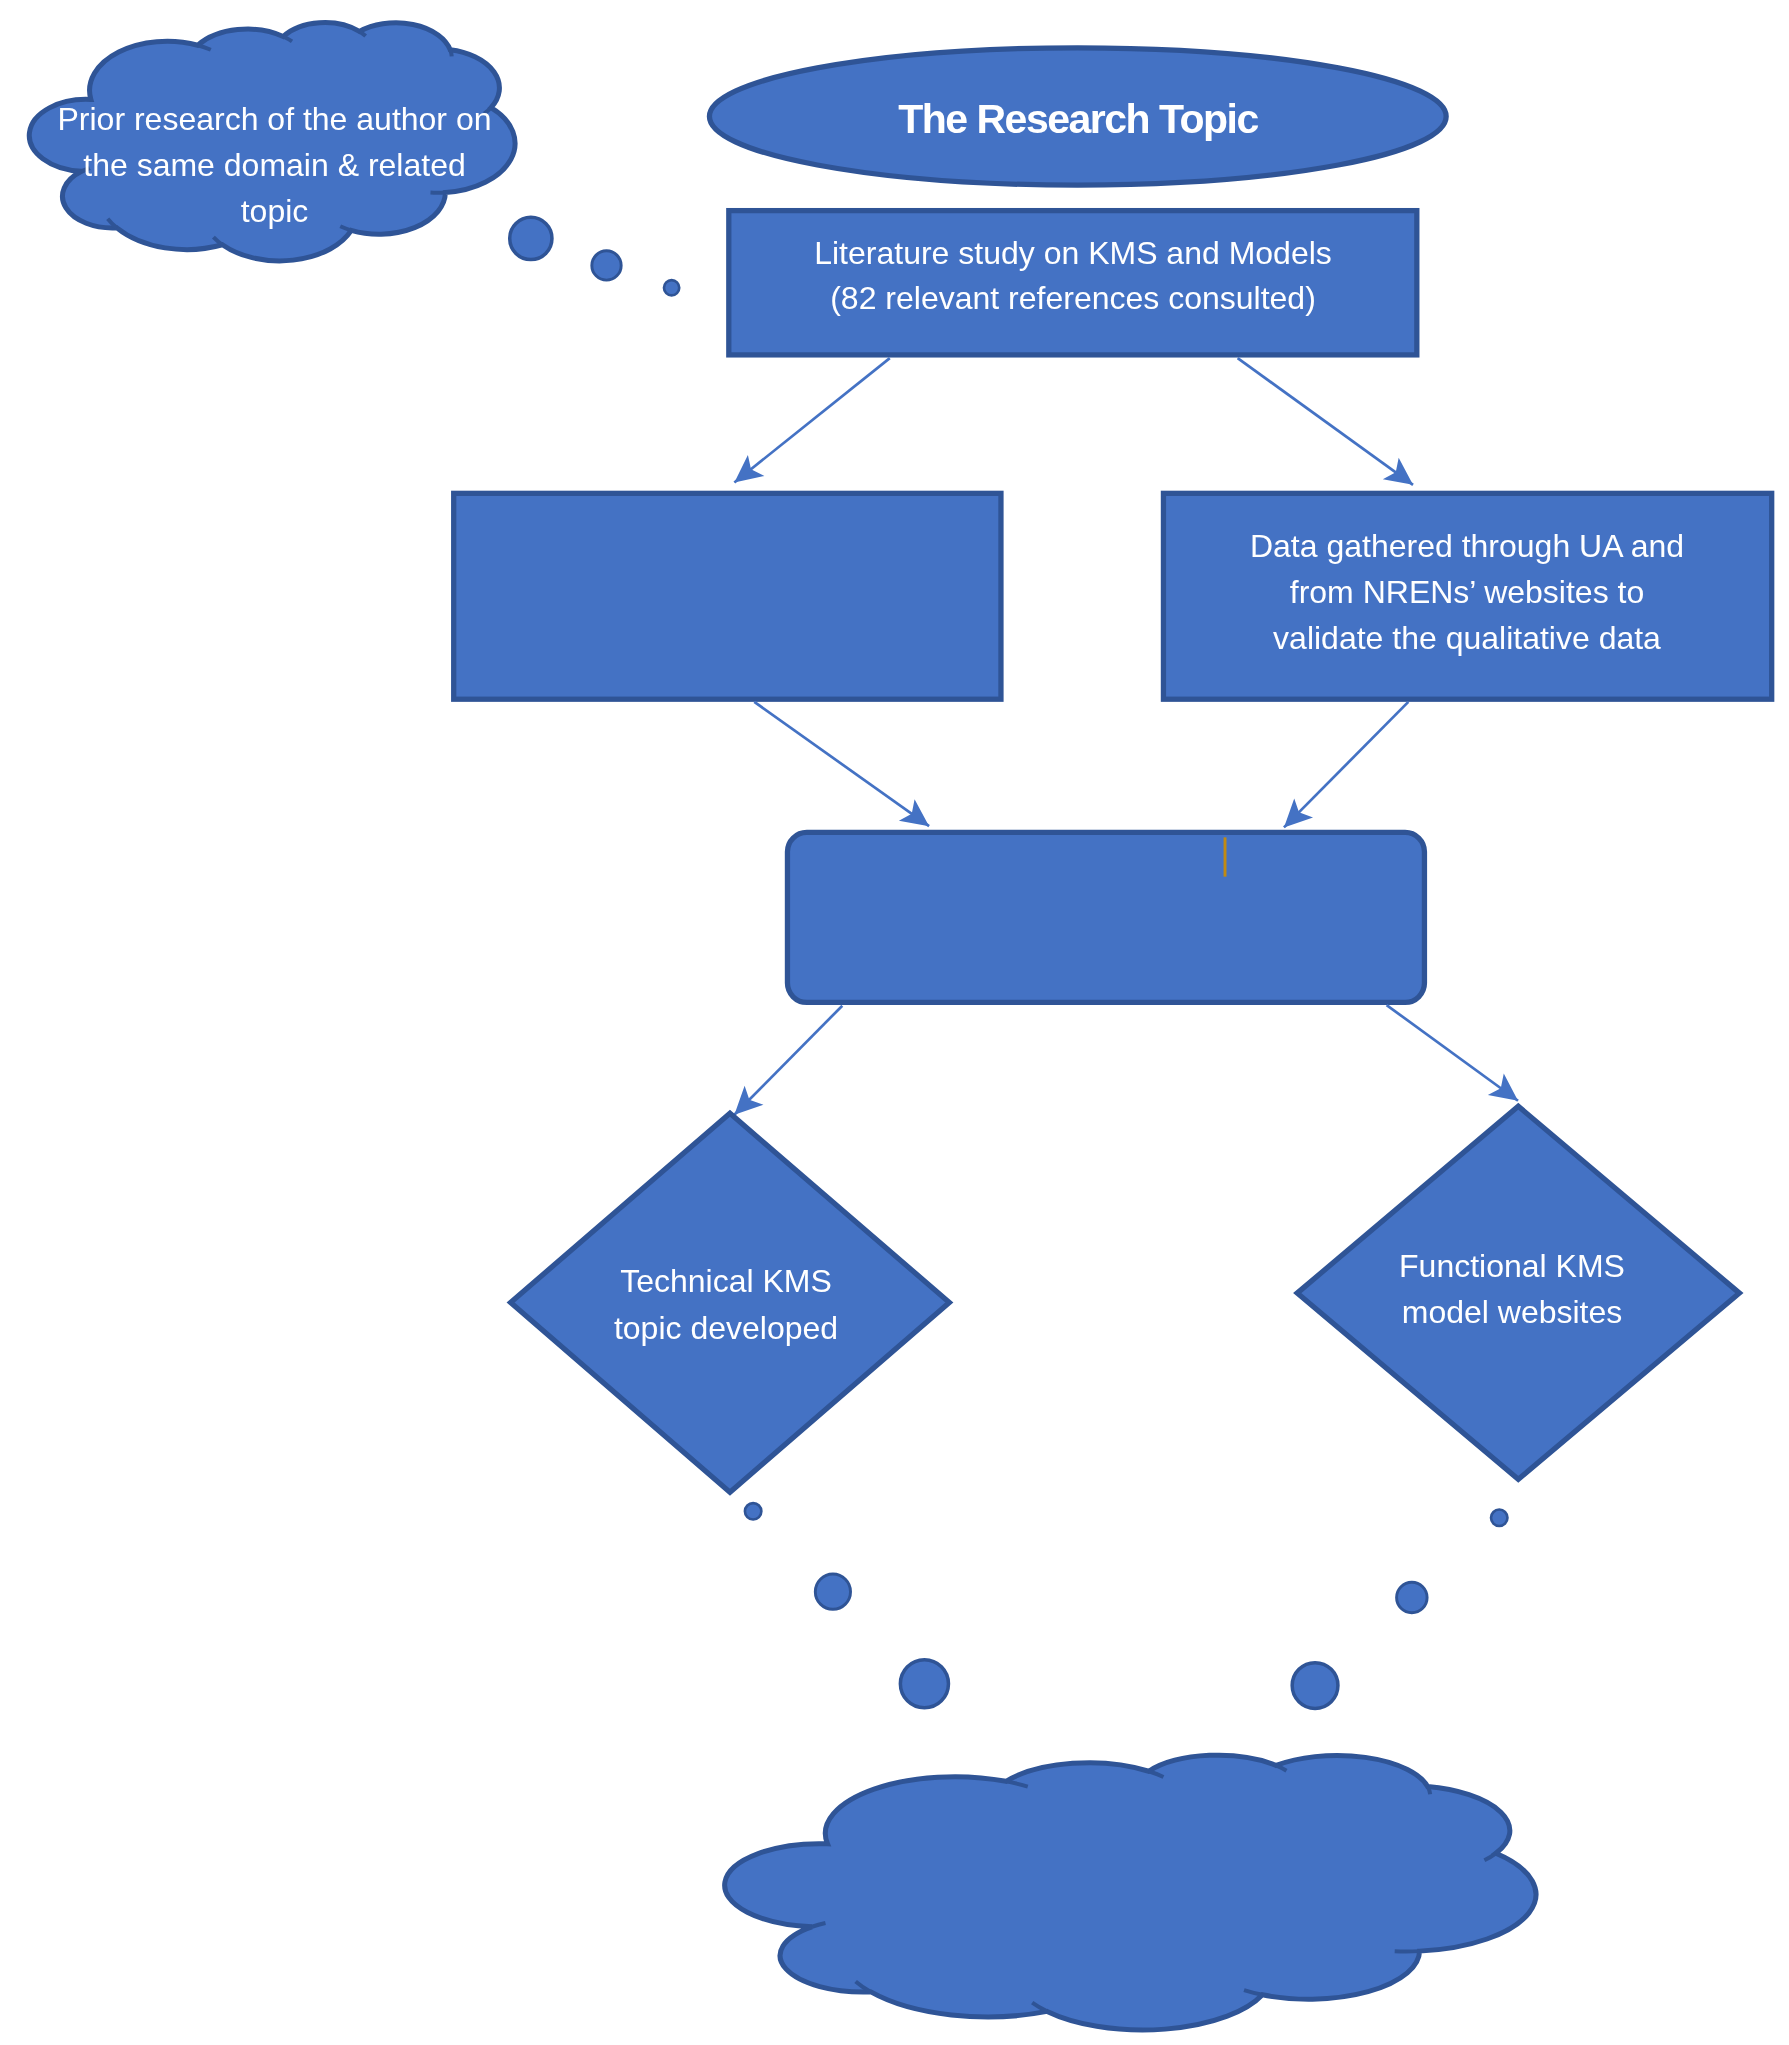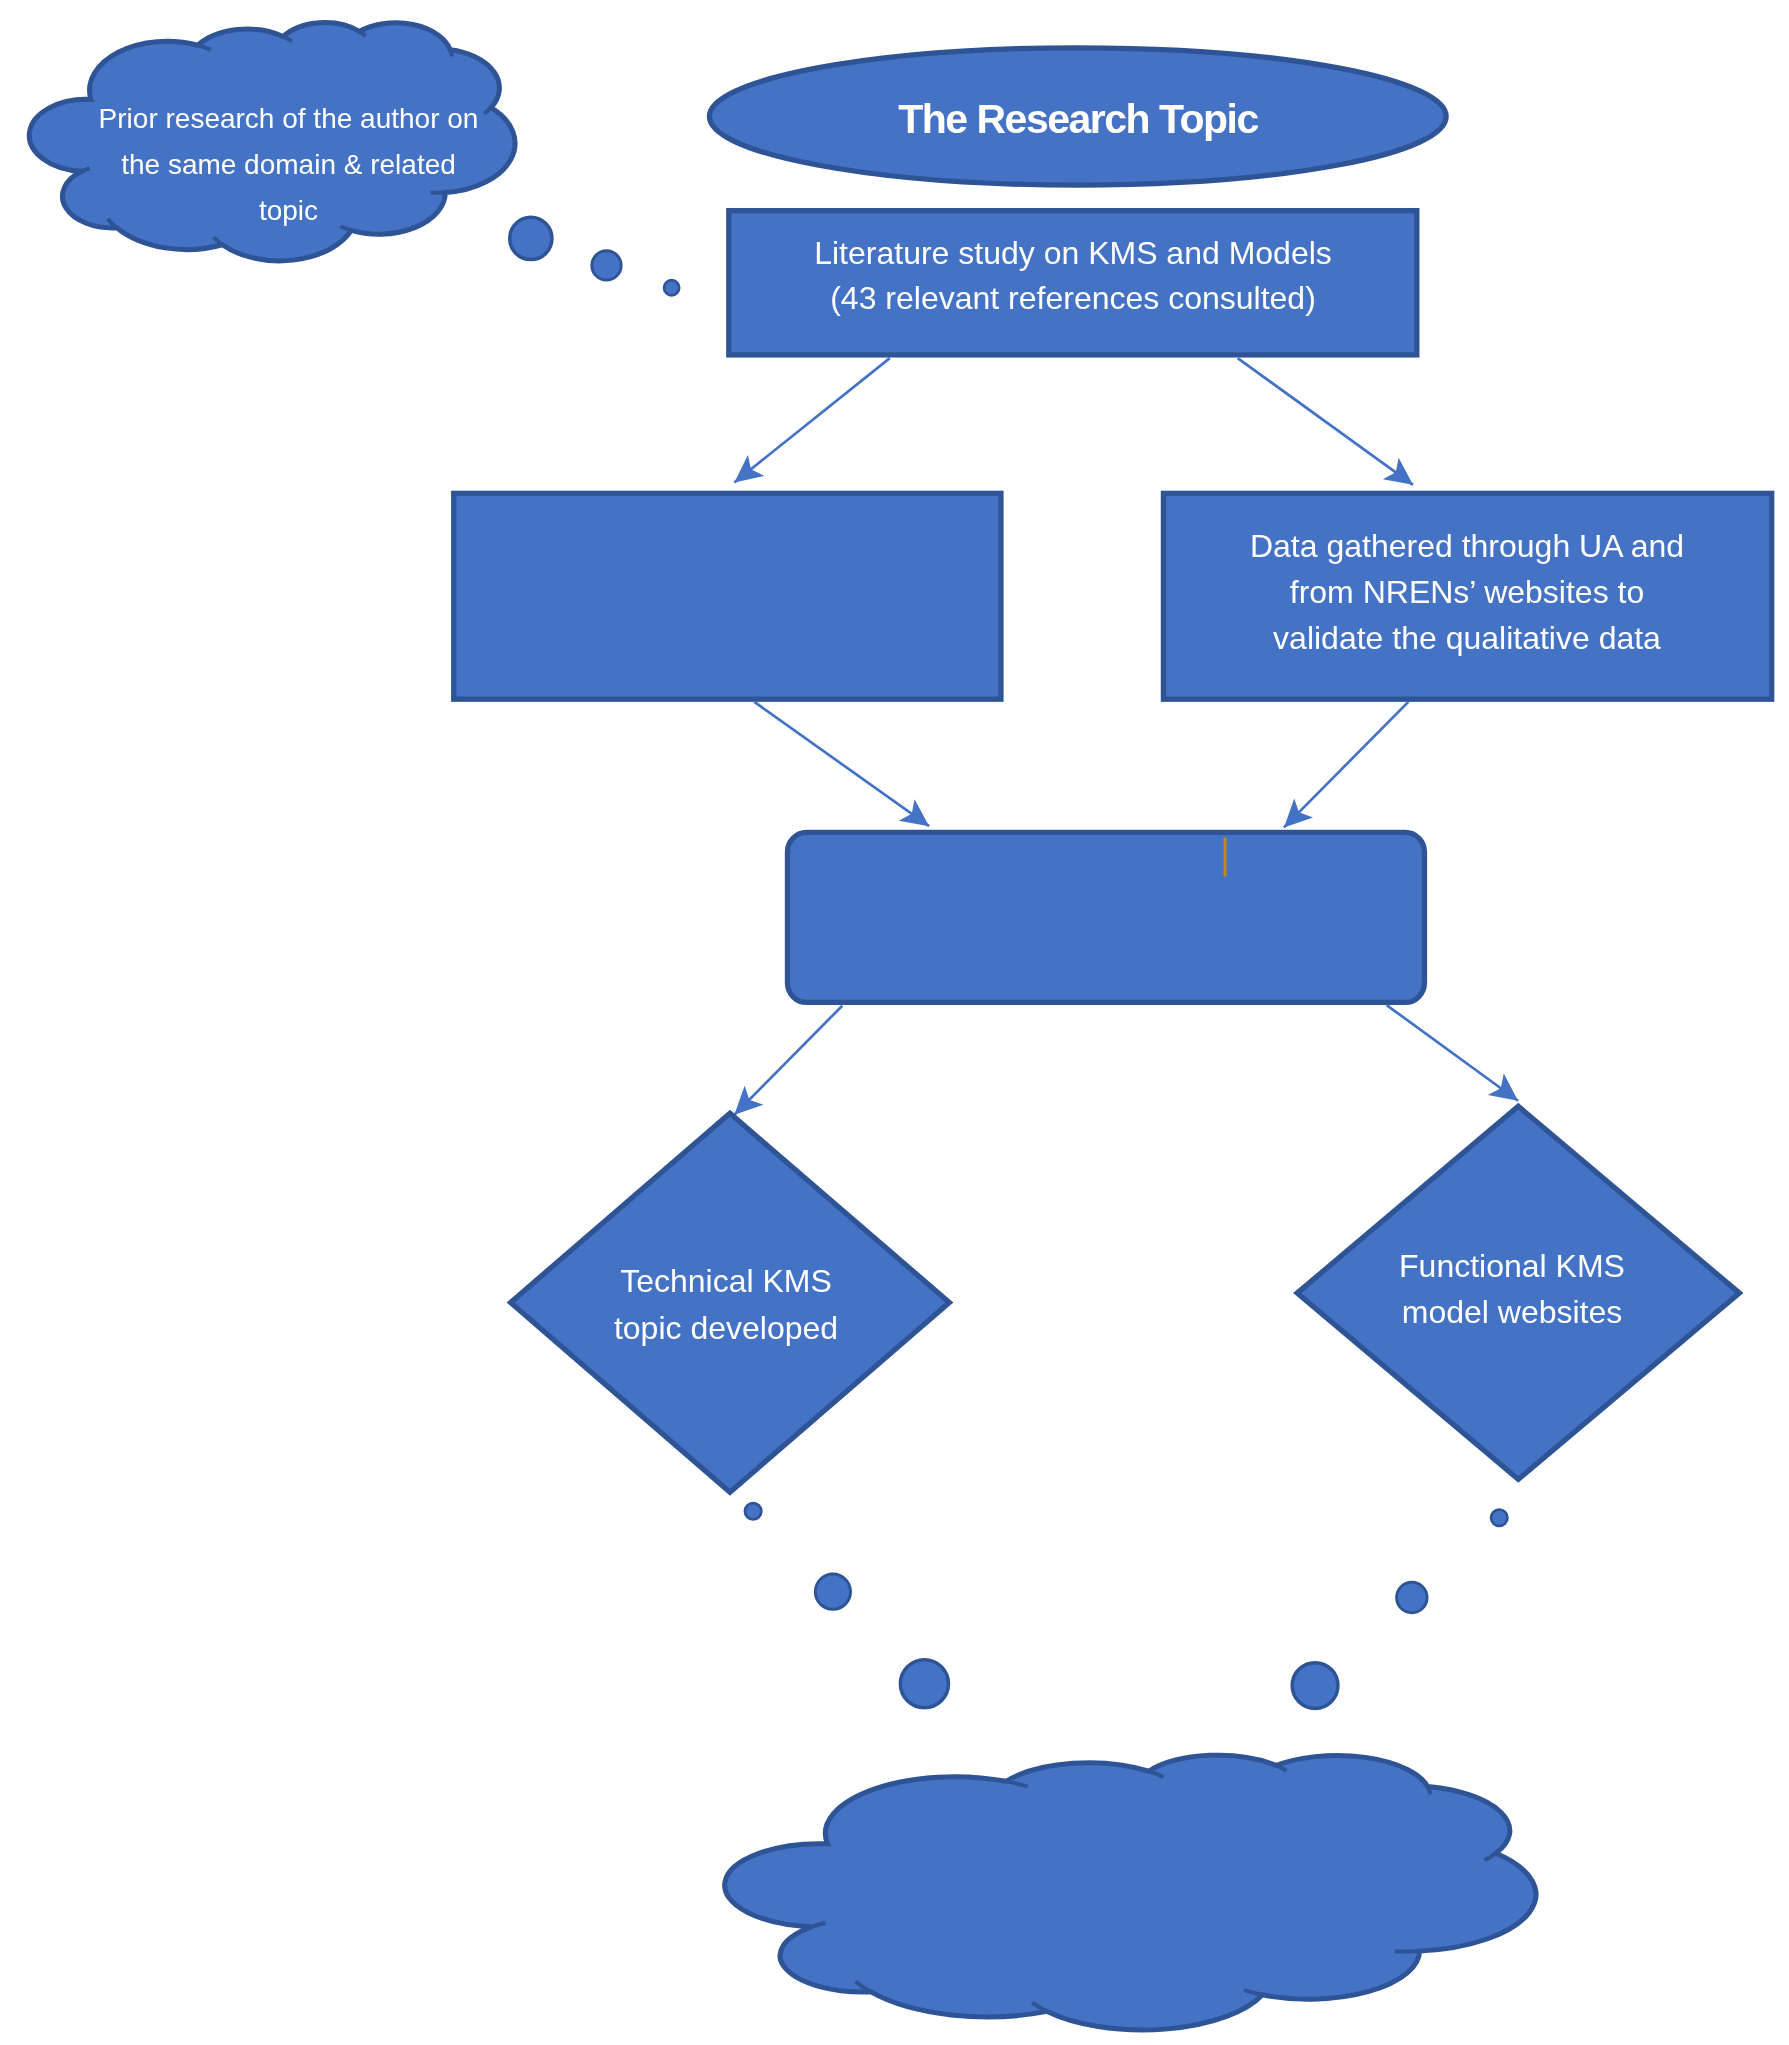--- a/index.html
+++ b/index.html
@@ -62,33 +62,33 @@
   <circle cx="2242" cy="2873" r="39" fill="#4472C4" stroke="#2F5496" stroke-width="6"></circle>
 
   <g transform="translate(1283.26,2991.51) scale(0.032692,0.010536)">
     <path class="cloudOutline" d="M3900,14370A6753 9190 0 0 1 13211 4256A5333 7267 0 0 1 20653 2626A4365 5945 0 0 1 27292 1685A4857 6595 0 0 1 35195 5096A5333 7273 0 0 1 38755 15900A6775 9220 0 0 1 34779 31731A5785 7867 0 0 1 26581 38795A6752 9215 0 0 1 15353 41487A7720 10543 0 0 1 6163 38335A4360 5918 0 0 1 3091 27789A4360 5918 0 0 1 3900 14370Z" fill="#4472C4" stroke="#2F5496" stroke-width="5" vector-effect="non-scaling-stroke"></path>
     <path class="cloudTicks" d="M13211,4256A6753 9190 0 0 1 14345 5105M20653,2626A5333 7267 0 0 1 21421 3547M27292,1685A4365 5945 0 0 1 27836 2550M35195,5096A4857 6595 0 0 1 35329 6347M38755,15900A5333 7273 0 0 1 38156 17030M34779,31731A6775 9220 0 0 1 33480 31747M26581,38795A5785 7867 0 0 1 25622 38038M15353,41487A6752 9215 0 0 1 14576 40074M6163,38335A7720 10543 0 0 1 5367 36631M3091,27789A4360 5918 0 0 1 3794 27176" fill="none" stroke="#2F5496" stroke-width="4" vector-effect="non-scaling-stroke"></path>
   </g>
 
   <rect x="2086" y="1427" width="5" height="67" fill="#C08A14"></rect>
 </svg>
 
-<div class="lbl" style="left:54px;top:96px;width:469px;font-size:28px;line-height:46px;">
+<div class="lbl" style="left:40px;top:96px;width:469px;font-size:32px;line-height:46px;">
   <span>Prior research of the author on
 the same domain &amp; related
 topic</span>
     </div>
 
 <div class="lbl" style="left:707px;top:99px;width:742px;font-size:41px;line-height:41px;font-weight:bold;letter-spacing:-1.5px;">
   <span>The Research Topic</span>
     </div>
 
 <div class="lbl" style="left:729px;top:231px;width:688px;font-size:32px;line-height:45px;">
   <span>Literature study on KMS and Models
-(43 relevant references consulted)</span>
+(82 relevant references consulted)</span>
     </div>
 
 
 <div class="lbl" style="left:1163px;top:523px;width:608px;font-size:32px;line-height:46px;">
   <span>Data gathered through UA and
 from NRENs’ websites to
 validate the qualitative data</span>
     </div>
 
 

